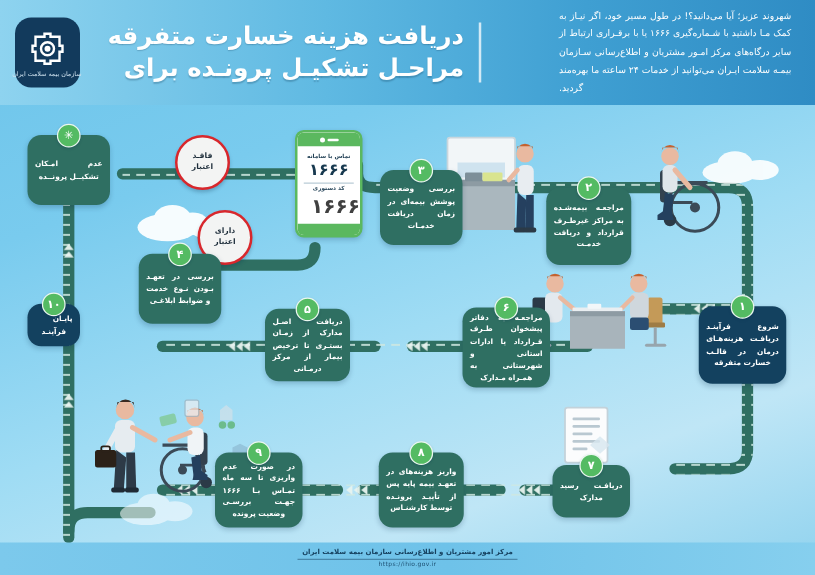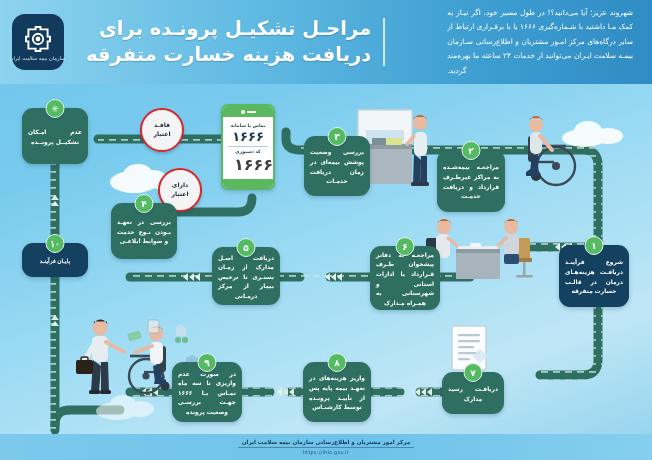--- a/index.html
+++ b/index.html
@@ -358,21 +358,21 @@
       <rect x="8" y="4" width="34" height="44" rx="2" fill="#fbfcfd" stroke="#c3d2da" stroke-width="1.4"></rect>
       <rect x="14" y="12" width="22" height="2.2" rx="1" fill="#b9c8d1"></rect>
       <rect x="14" y="18" width="22" height="2.2" rx="1" fill="#b9c8d1"></rect>
       <rect x="14" y="24" width="16" height="2.2" rx="1" fill="#b9c8d1"></rect>
       <rect x="14" y="30" width="22" height="2.2" rx="1" fill="#b9c8d1"></rect>
       <rect x="14" y="36" width="12" height="2.2" rx="1" fill="#b9c8d1"></rect>
       <path d="M28,34 l8,-7 l8,7 l-8,7 Z" fill="#d7e6ef" opacity=".8"></path>
     </g>
   </svg>
 
-  <div class="phone" style="left:221px; top:104px;">
+  <div class="phone" style="left:236px; top:104px;">
     <div class="phone-top">
         <i></i>
         <b></b>
       </div>
     <div class="phone-body">
       <div class="ph-label">تماس با سامانه</div>
       <div class="ph-number">۱۶۶۶</div>
       <div class="ph-rule"></div>
       <div class="ph-label">کد دستوری</div>
       <div class="ph-code">*۱۶۶۶۰</div>
@@ -387,21 +387,21 @@
   <div class="red-badge" style="left:158px; top:168px;">
     <span>دارای</span>
     <span>اعتبار</span>
   </div>
 
   <div class="node green" style="left:22px; top:108px; width:66px; height:56px;">
     <div class="badge-num star">✳</div>
     <div class="txt">عدم امـکان تشکیــل پرونــده</div>
   </div>
 
-  <div class="node navy" style="left:22px; top:243px; width:66px; height:34px;font-family:Liberation Serif, serif;">
+  <div class="node navy" style="left:22px; top:243px; width:42px; height:34px;">
     <div class="badge-num">۱۰</div>
     <div class="txt">پایـان فرآینـد</div>
   </div>
 
   <div class="node navy" style="left:559px; top:245px; width:70px; height:62px;">
     <div class="badge-num">۱</div>
     <div class="txt">شروع فرآینـد دریافـت هزینه‌هـای درمان در قالـب خسارت متفرقه</div>
   </div>
 
   <div class="node green" style="left:437px; top:150px; width:68px; height:62px;">
@@ -451,22 +451,22 @@
           <g fill="none" stroke="#ffffff" stroke-width="2.4">
             <path d="M8,8 h9 v-3 h6 v3 h9 v9 h3 v6 h-3 v9 h-9 v3 h-6 v-3 h-9 v-9 h-3 v-6 h3 Z"></path>
             <circle cx="20" cy="20" r="6.5"></circle>
           </g>
           <circle cx="20" cy="20" r="3" fill="#ffffff"></circle>
         </svg>
         <div class="logo-caption">سازمان بیمه سلامت ایران</div>
       </div>
     </div>
     <div class="title-block">
+      <div class="title-line">دریافت هزینه خسارت متفرقه</div>
       <div class="title-line">مراحـل تشکیـل پرونـده برای</div>
-      <div class="title-line">دریافت هزینه خسارت متفرقه</div>
     </div>
     <div class="divider"></div>
     <div class="subtitle">شهروند عزیز؛ آیا می‌دانید؟! در طول مسیر خود، اگر نیـاز به کمک مـا داشتید با شـماره‌گیری ۱۶۶۶ یا با برقـراری ارتباط از سایر درگاه‌های مرکز امـور مشتریان و اطلاع‌رسانی سـازمان بیمـه سلامت ایـران می‌توانید از خدمات ۲۴ ساعته ما بهره‌مند گردید.</div>
   </div>
 
   <div class="footer">
     <div class="footer-line1">مرکز امور مشتریان و اطلاع‌رسانی سازمان بیمه سلامت ایران</div>
     <div class="footer-line-rule"></div>
     <div class="footer-url">https://ihio.gov.ir</div>
   </div>

